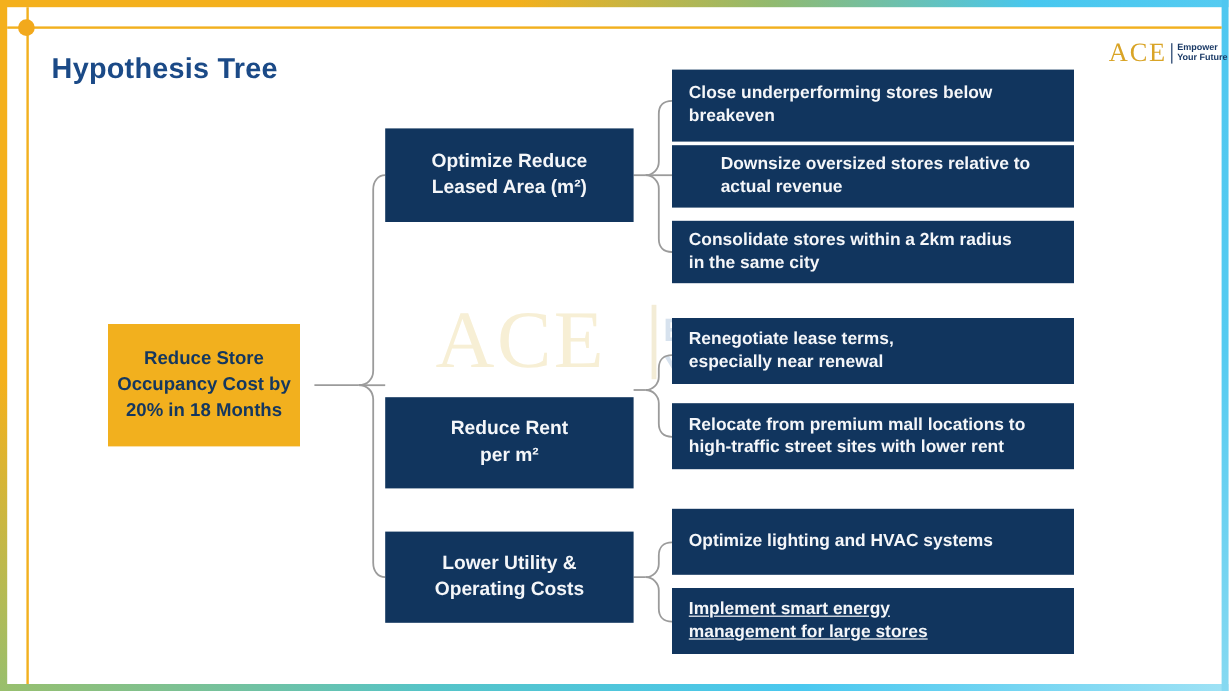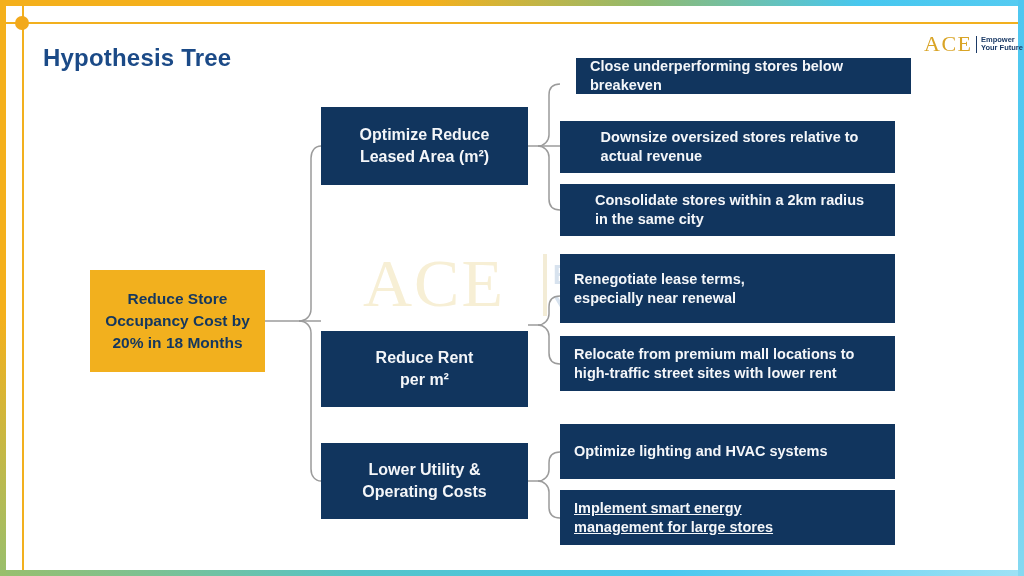--- a/index.html
+++ b/index.html
@@ -32,21 +32,21 @@
   .watermark{left:363px;top:252px;display:flex;align-items:flex-start;z-index:1;pointer-events:none;}
   .wm-brand{font-family:"Liberation Serif","DejaVu Serif",serif;font-size:68px;line-height:62px;color:#f7efd5;letter-spacing:2px;}
   .wm-bar{width:4px;height:62px;background:#f3ecd6;margin:2px 6px 0 38px;}
   .wm-tag{display:flex;flex-direction:column;margin-top:8px;}
   .wm-tag span{font-size:27px;line-height:31px;font-weight:bold;color:#d7e2ee;}
   
   .connectors{left:0;top:0;z-index:2;}
   
   .node{box-sizing:border-box;display:flex;align-items:center;z-index:3;}
   .preline{white-space:pre-line;}
-  .root-node{left:90px;top:270px;width:175px;height:102px;background:#f2b01e;
+  .root-node{left:90px;top:270px;width:160px;height:102px;background:#f2b01e;
     justify-content:center;text-align:center;font-size:15.5px;font-weight:bold;color:#14375f;line-height:1.42;}
   .branch-node{left:321px;top:0;width:207px;background:#11355e;
     justify-content:center;text-align:center;font-size:16px;font-weight:bold;color:#f4f6f9;line-height:1.4;}
   .leaf-node{left:560px;width:335px;background:#11355e;padding-left:14px;padding-right:10px;
     font-size:14.5px;font-weight:bold;color:#f4f6f9;line-height:1.3;text-align:left;}
 </style>
 </head>
 <body>
 
 <div class="slide">
@@ -114,34 +114,34 @@
   </div>
   <div class="abs node branch-node" style="top:287px;height:76px;margin-top:44px;">
     <span class="preline">Reduce Rent
 per m²</span>
   </div>
   <div class="abs node branch-node" style="top:443px;height:76px;">
     <span class="preline">Lower Utility &amp;
 Operating Costs</span>
   </div>
 
-  <div class="abs node leaf-node" style="top:58px;height:36px;margin-left:16px;">
+  <div class="abs node leaf-node" style="top:58px;height:60px;">
     <span class="preline">Close underperforming stores below
 breakeven</span>
   </div>
   <div class="abs node leaf-node" style="top:121px;height:52px;justify-content:center;">
     <span class="preline">Downsize oversized stores relative to
 actual revenue</span>
   </div>
-  <div class="abs node leaf-node" style="top:184px;height:52px;justify-content:center;">
+  <div class="abs node leaf-node" style="top:184px;height:52px;">
     <span class="preline">Consolidate stores within a 2km radius
 in the same city</span>
   </div>
 
-  <div class="abs node leaf-node" style="top:254px;height:69px;">
+  <div class="abs node leaf-node" style="top:265px;height:55px;">
     <span class="preline">Renegotiate lease terms,
 especially near renewal</span>
   </div>
   <div class="abs node leaf-node" style="top:424px;height:55px;">
     <span class="preline">Optimize lighting and HVAC systems</span>
   </div>
 
   <div class="abs node leaf-node" style="top:336px;height:55px;">
     <span class="preline">Relocate from premium mall locations to
 high-traffic street sites with lower rent</span>

